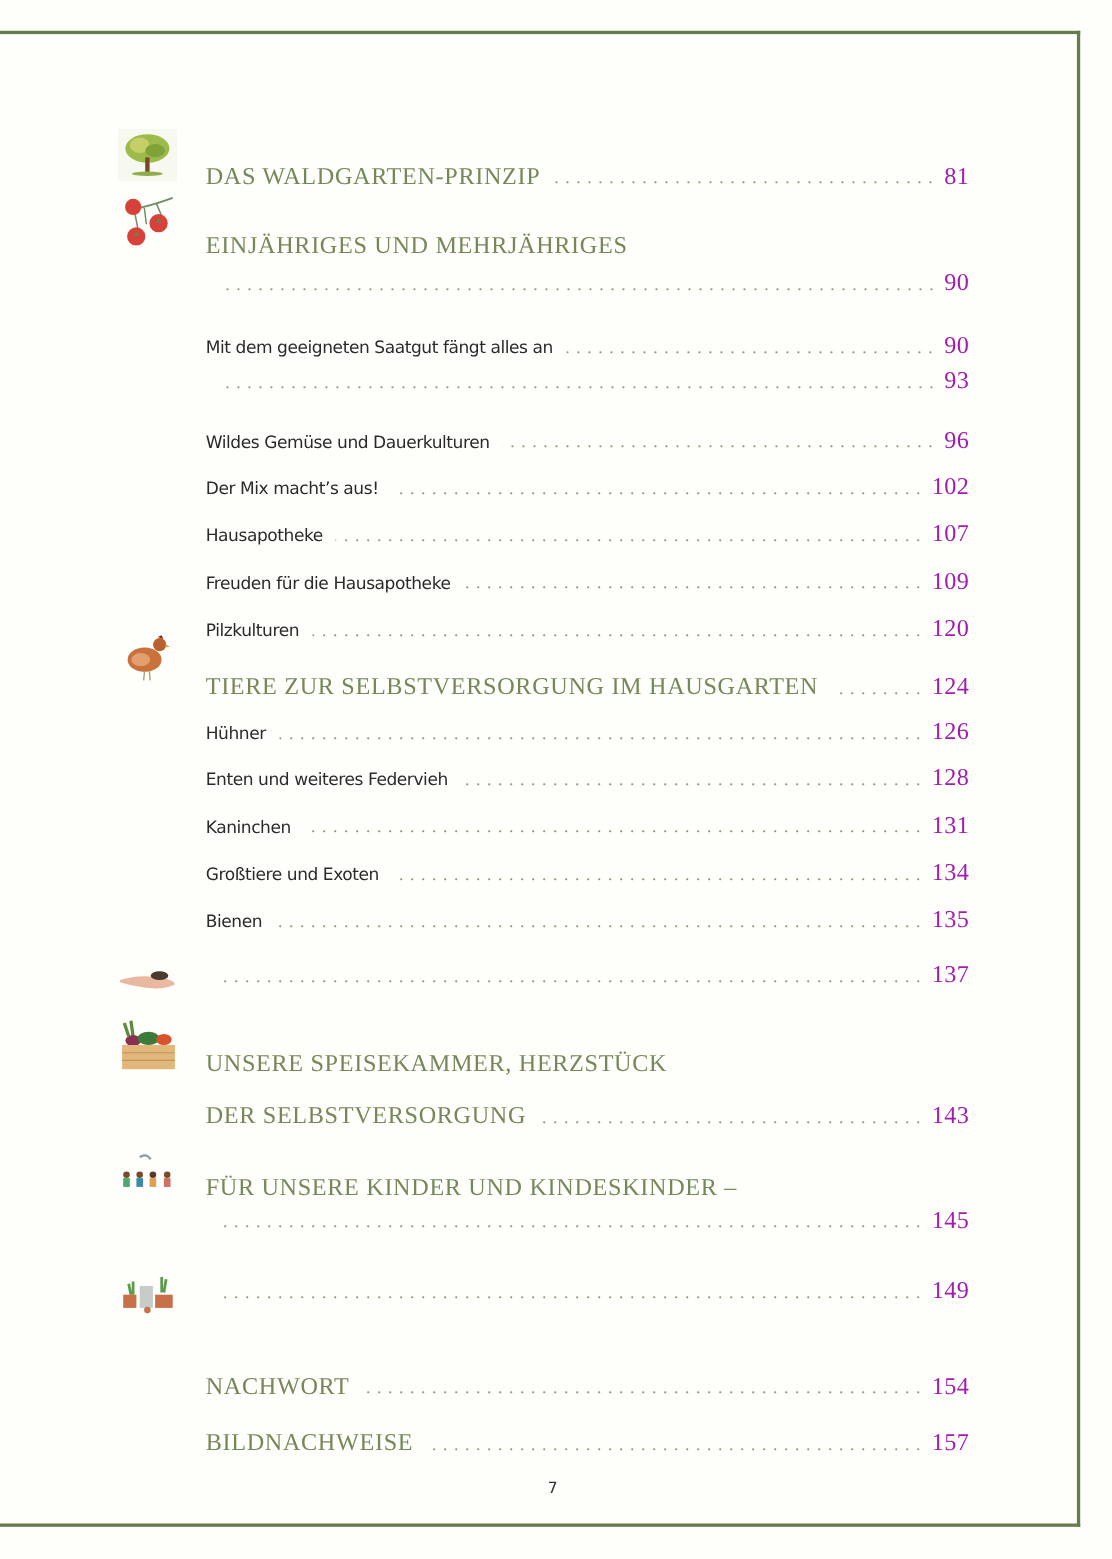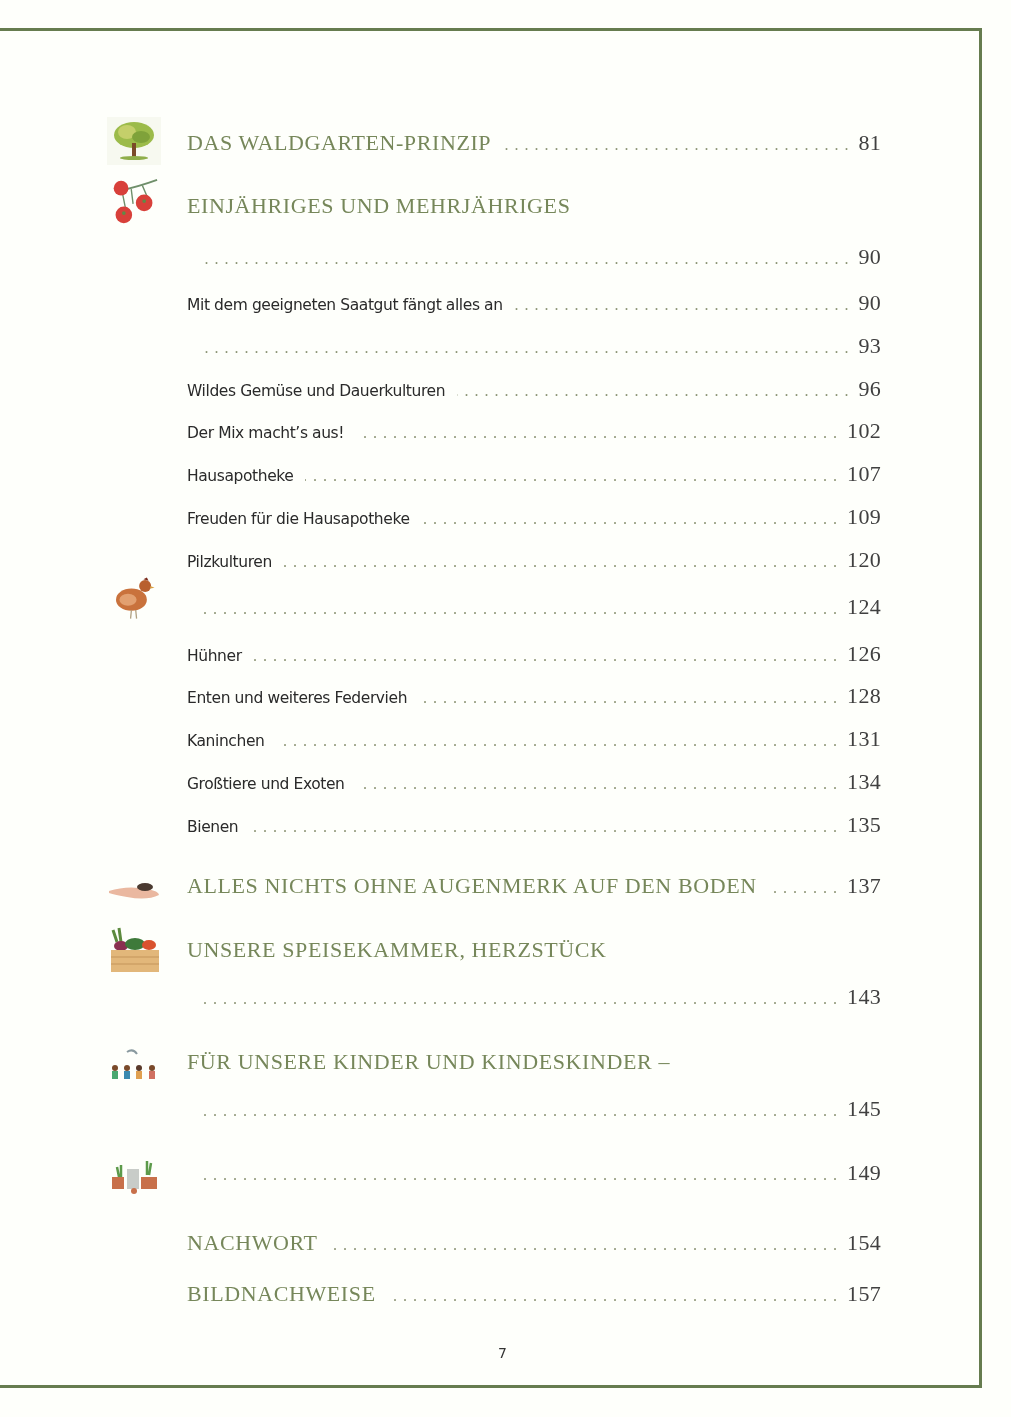--- a/index.html
+++ b/index.html
@@ -16,37 +16,37 @@
     .row {
       position: absolute;
       left: 187px;
       width: 694px;
       display: flex;
       align-items: baseline;
       white-space: nowrap;
     }
     .row.h { font-family: "Liberation Serif", "DejaVu Serif", serif; font-size: 22px; color: #76875a; letter-spacing: 0.6px; }
     .row.s { font-family: "DejaVu Sans", "Liberation Sans", sans-serif; font-size: 15.5px; color: #2a2a2a; letter-spacing: -0.4px; }
-    .row .title { flex: 0 0 auto; }
+    .row .title { flex: 0 0 auto; margin-top: 17px; }
     .row .dots {
       flex: 1 1 auto;
       overflow: hidden;
       margin: 0 4px 0 12px;
       color: #8c9475;
       letter-spacing: 6px;
       font-family: "Liberation Serif", serif;
       font-size: 16px;
       text-align: right;
       direction: rtl;
     }
     .row .page {
       flex: 0 0 auto;
       font-family: "Liberation Serif", "DejaVu Serif", serif;
       font-size: 22px;
-      color: #404040;
+      color: #a21caf;
       letter-spacing: 0.3px;
     }
     .icon {
       position: absolute;
       left: 107px;
       width: 54px;
       height: 48px;
     }
     .footer-page {
       position: absolute;
@@ -163,20 +163,21 @@
   <span class="dots">................................................................................................</span>
   <span class="page">109</span>
 </div>
 <div class="row s" style="top:547px">
   <span class="title">Pilzkulturen</span>
   <span class="dots">................................................................................................</span>
   <span class="page">120</span>
 </div>
 
 <div class="row h" style="top:594px">
+  <span class="title">TIERE ZUR SELBSTVERSORGUNG IM HAUSGARTEN</span>
   <span class="dots">................................................................................................</span>
   <span class="page">124</span>
 </div>
 
 <div class="row s" style="top:641px">
   <span class="title">Hühner</span>
   <span class="dots">................................................................................................</span>
   <span class="page">126</span>
 </div>
 <div class="row s" style="top:683px">
@@ -194,28 +195,28 @@
   <span class="dots">................................................................................................</span>
   <span class="page">134</span>
 </div>
 <div class="row s" style="top:812px">
   <span class="title">Bienen</span>
   <span class="dots">................................................................................................</span>
   <span class="page">135</span>
 </div>
 
 <div class="row h" style="top:873px">
-  <span class="title">ALLES NICHTS OHNE AUGENMERK AUF DEN BODEN</span>
   <span class="dots">................................................................................................</span>
   <span class="page">137</span>
 </div>
 <div class="row h" style="top:937px">
   <span class="title">UNSERE SPEISEKAMMER, HERZSTÜCK</span>
 </div>
 <div class="row h" style="top:984px">
+  <span class="title">DER SELBSTVERSORGUNG</span>
   <span class="dots">................................................................................................</span>
   <span class="page">143</span>
 </div>
 <div class="row h" style="top:1049px">
   <span class="title">FÜR UNSERE KINDER UND KINDESKINDER –</span>
 </div>
 <div class="row h" style="top:1096px">
   <span class="dots">................................................................................................</span>
   <span class="page">145</span>
 </div>

